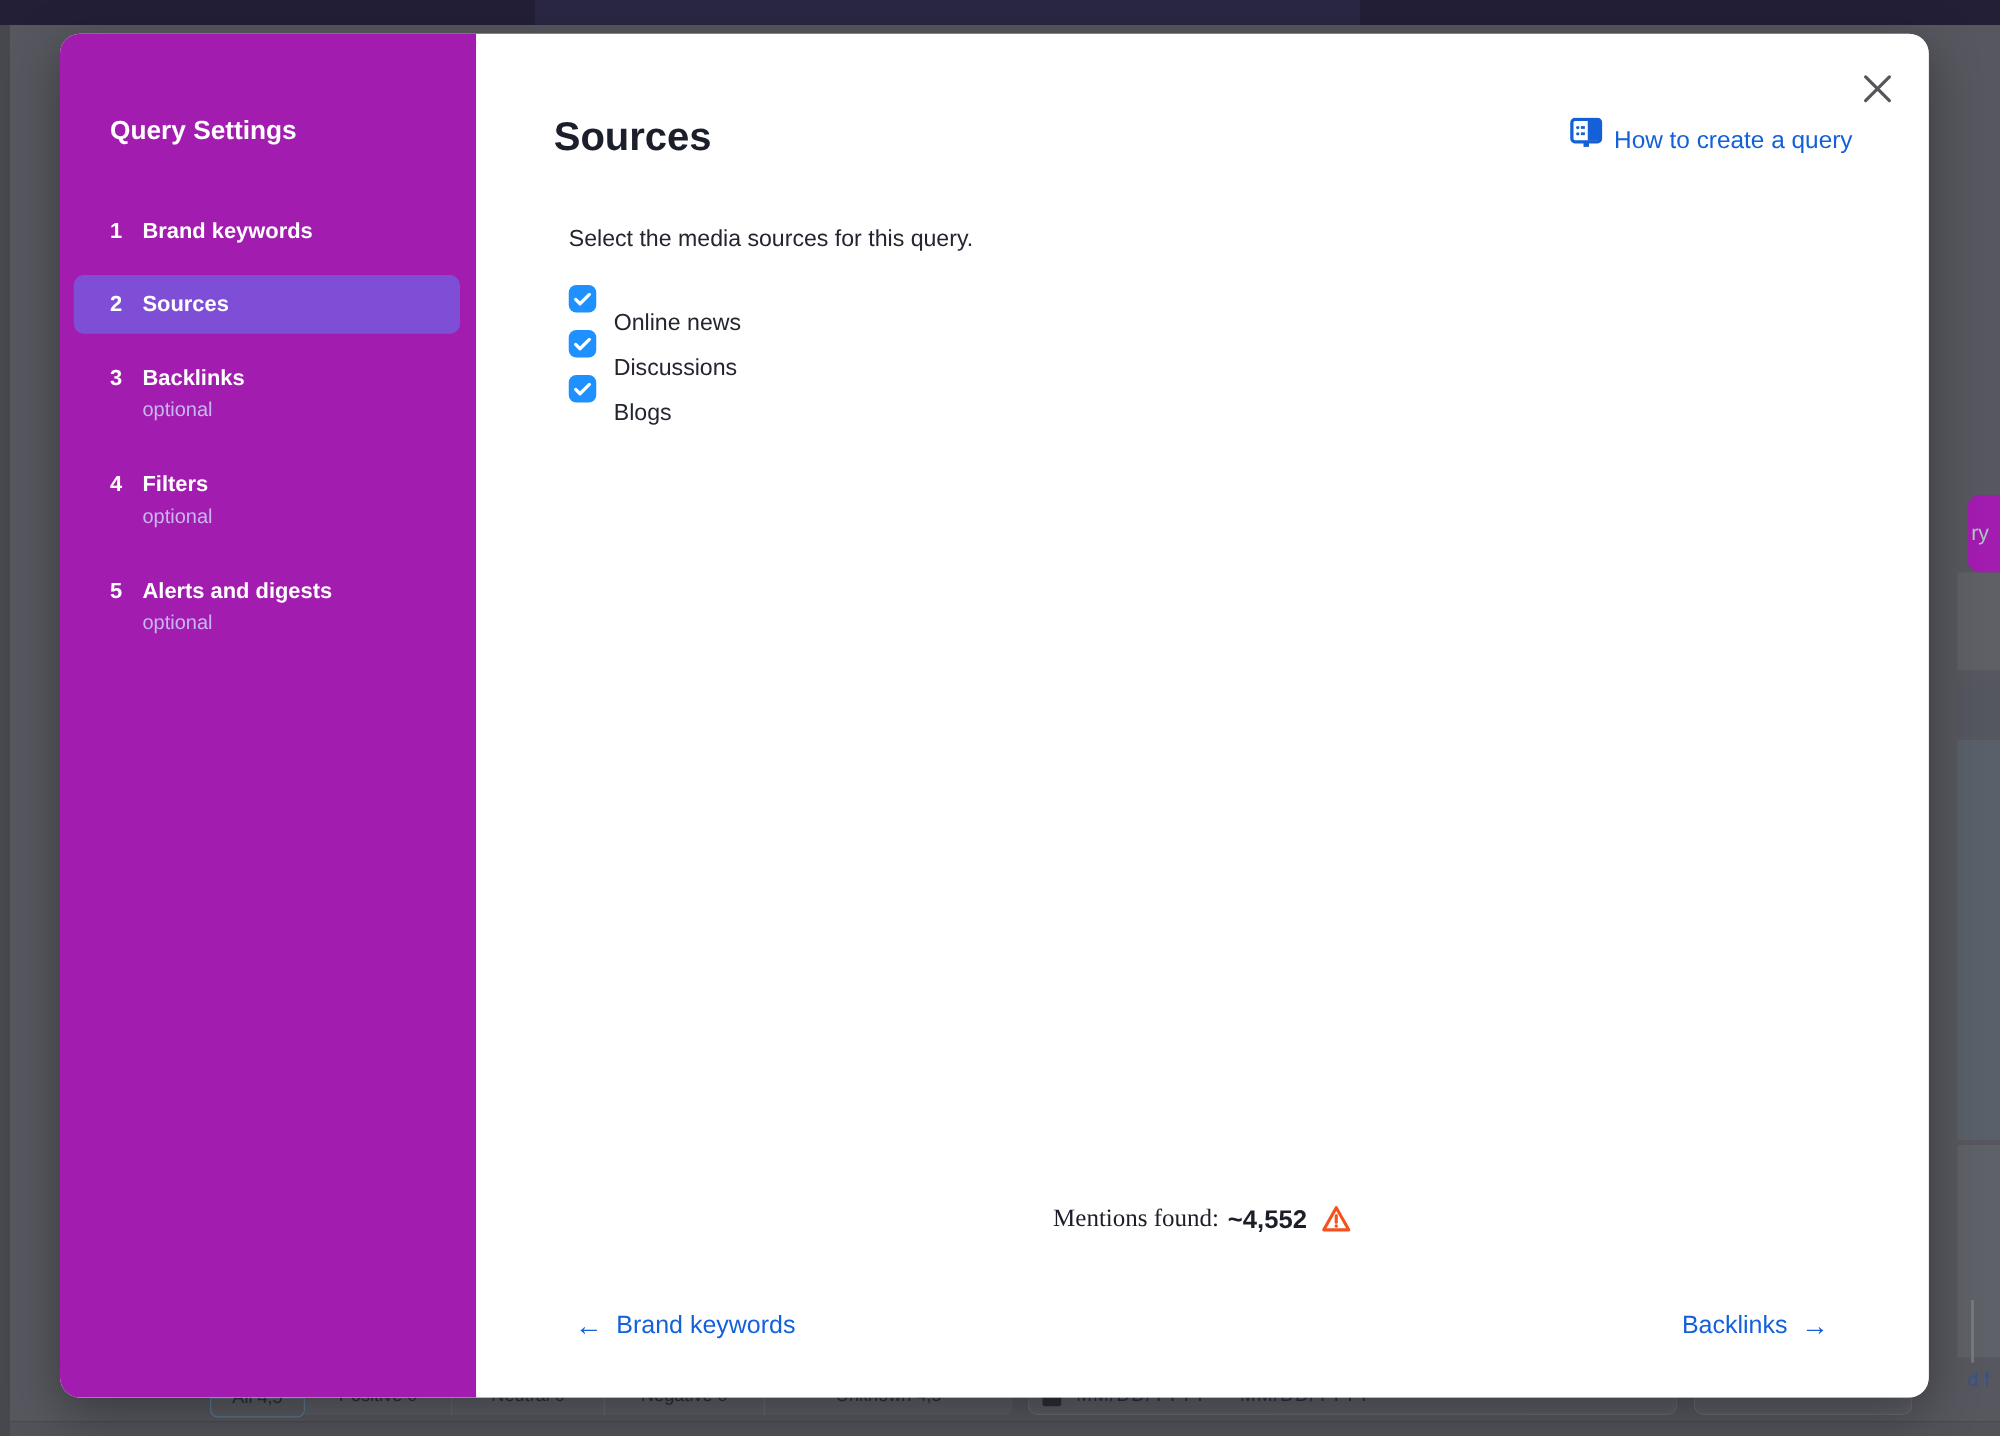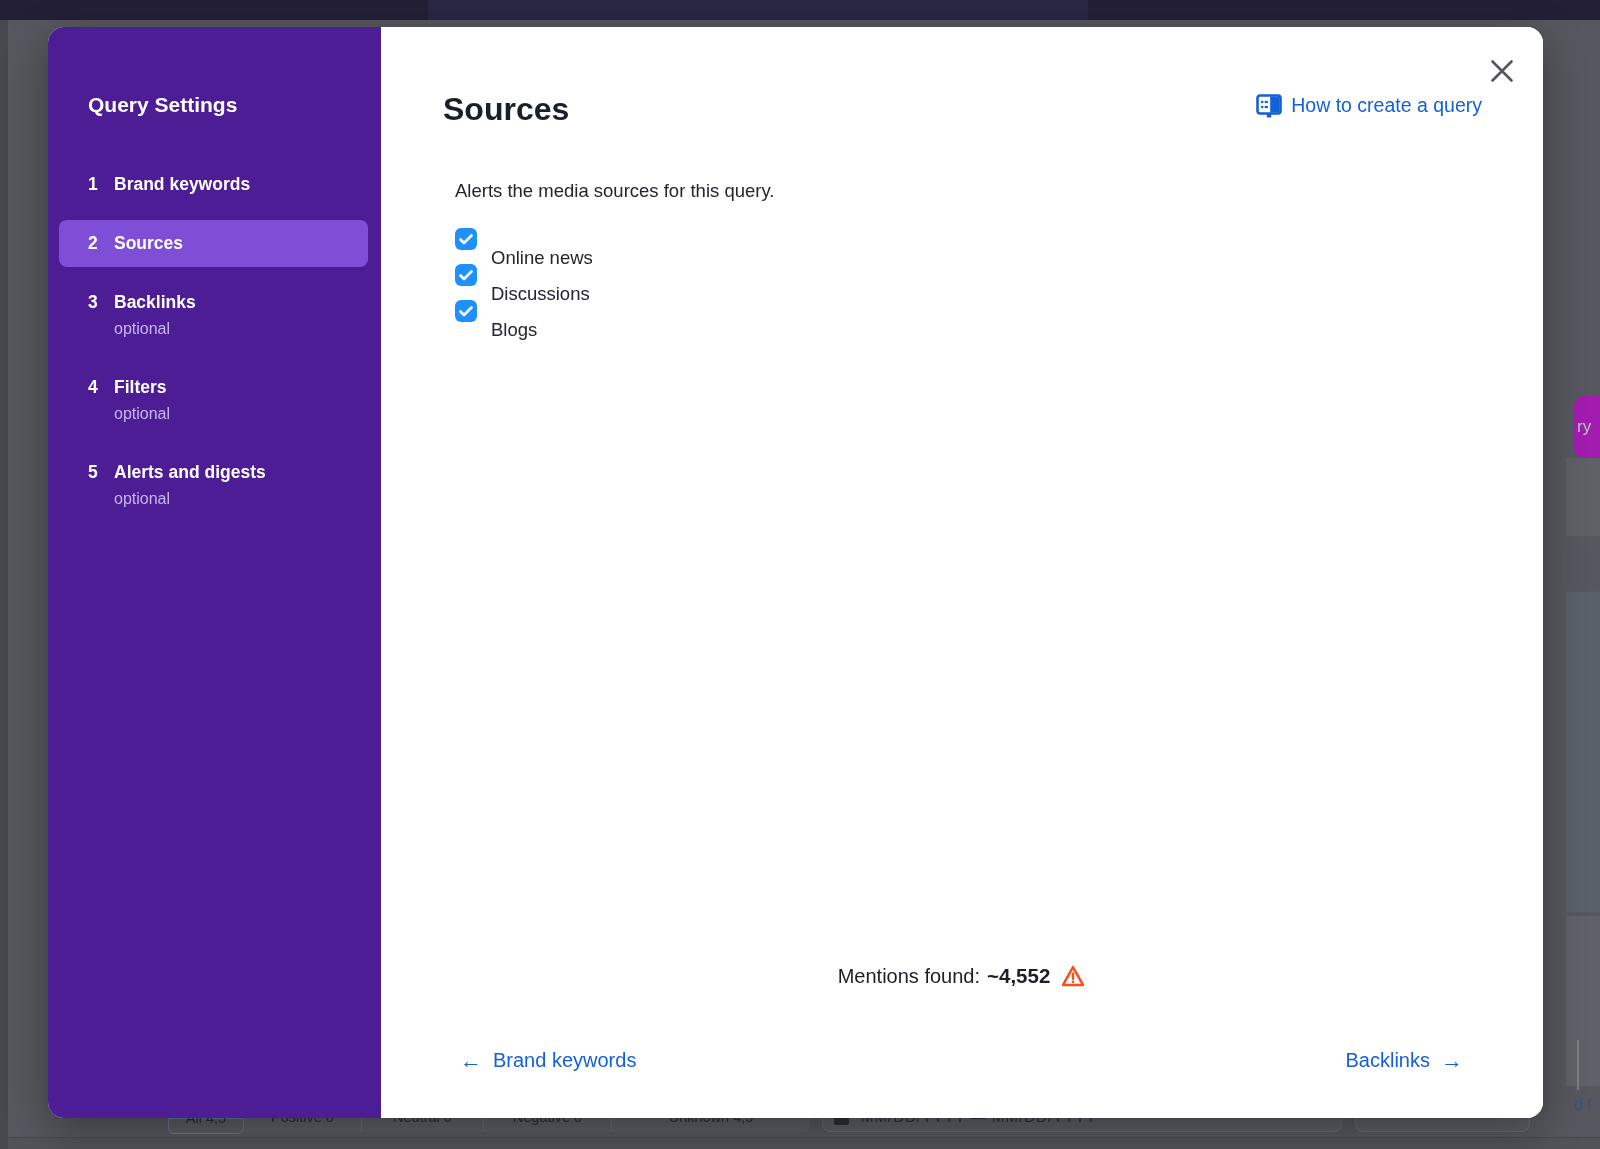--- a/index.html
+++ b/index.html
@@ -36,45 +36,45 @@
   .bg-panel.c { left:1566px; top:592px; width:34px; height:320px; background:#5a6069; }
   .bg-panel.d { left:1566px; top:916px; width:34px; height:170px; background:#5f6168; }
   .bg-vline { position:absolute; left:1577px; top:1040px; width:2px; height:50px; background:#7b7d83; z-index:1; }
 
   .bg-link-frag { position:absolute; left:1574px; top:1096px; font-size:16px; font-weight:400; color:#35528c; z-index:1;text-align:right; }
 
   
   .modal { position:absolute; left:48px; top:27px; width:1495px; height:1091px; border-radius:16px; overflow:hidden; display:flex; background:#fff; box-shadow:0 12px 40px rgba(0,0,0,0.35); z-index:10; }
 
   
-  .sidebar { width:333px; flex:0 0 333px; background:#4c1d95; color:#fff; padding:0 13px 16px 11px; }
+  .sidebar { width:333px; flex:0 0 333px; background:#a21caf; color:#fff; padding:0 13px 16px 11px; }
   .sidebar-title { margin:65px 0 0 29px; font-size:21px; font-weight:700; line-height:25px; color:#ffffff; }
   .nav { margin-top:44px; }
   .nav-item { display:flex; padding:13px 0 13px 29px; border-radius:8px; cursor:pointer; }
   .nav-item + .nav-item { margin-top:12px; }
   .nav-item.active { background:#7f4ed6; }
   .nav-num { width:26px; flex:0 0 26px; font-size:17.5px; font-weight:700; line-height:21px; }
   .nav-label { font-size:17.5px; font-weight:700; line-height:21px; }
   .nav-optional { margin-top:6px; font-size:16px; font-weight:400; line-height:20px; color:#c7b6ef; }
 
   
   .content { position:relative; flex:1; background:#ffffff; }
   .close-btn { position:absolute; top:30px; right:27px; width:28px; height:28px; cursor:pointer; }
   .content-header { display:flex; justify-content:space-between; align-items:flex-start; margin:0 61px 0 62px; padding-top:63px; }
   .page-title { font-size:32px; font-weight:700; color:#1b1e2b; line-height:38px; }
-  .help-link { display:flex; align-items:flex-start; gap:9px; margin-top:4px; color:#1460d9; font-size:19.5px; cursor:pointer; text-decoration:none;padding-left:35px; }
+  .help-link { display:flex; align-items:flex-end; gap:9px; margin-top:4px; color:#1460d9; font-size:19.5px; cursor:pointer; text-decoration:none;padding-left:35px; }
 
   .description { margin:52px 0 0 74px; font-size:18.5px; color:#23252f; line-height:22px; }
   .check-list { margin:26px 0 0 74px; }
   .check-row { display:flex; align-items:center; gap:14px; height:22px; margin-bottom:14px; cursor:pointer; }
   .checkbox { width:22px; height:22px; flex:0 0 22px; border-radius:6px; background:#1e90ff; display:flex; align-items:center; justify-content:center; }
   .check-label { font-size:18.5px; color:#23252f;margin-top:38px; }
 
   .mentions { position:absolute; left:0; right:0; bottom:128px; display:flex; justify-content:center; align-items:center; gap:7px; }
-  .mentions-label { font-size:20px; color:#1c1e28; }
+  .mentions-label { font-size:20px; color:#1c1e28;font-family:Liberation Serif, serif; }
   .mentions-value { font-size:20.5px; font-weight:700; color:#1c1e28; }
   .mentions-warning { position:relative; top:2px; margin-left:3px; }
 
   .footer-nav { position:absolute; left:79px; right:80px; bottom:46px; display:flex; justify-content:space-between; align-items:center; }
   .nav-link { display:flex; align-items:center; gap:11px; color:#1460d9; font-size:20px; font-weight:500; cursor:pointer; text-decoration:none; }
   .nav-arrow { font-size:22px; line-height:20px; }
 </style>
 </head>
 <body>
 
@@ -188,21 +188,21 @@
               <rect x="8.7" y="6.9" width="3.2" height="2.2" fill="#1460d9"></rect>
               <circle cx="6.2" cy="13" r="1.3" fill="#1460d9"></circle>
               <rect x="8.7" y="11.9" width="3.2" height="2.2" fill="#1460d9"></rect>
               <rect x="10.8" y="19.5" width="4.4" height="4" fill="#1460d9"></rect>
             </svg>
           </span>
           <span>How to create a query</span>
         </a>
       </div>
 
-      <div class="description">Alerts the media sources for this query.</div>
+      <div class="description">Select the media sources for this query.</div>
 
       <div class="check-list">
         <div class="check-row">
           <span class="checkbox">
             <svg width="14" height="11" viewBox="0 0 14 11">
                 <path d="M1.5 5.5 L5 9 L12.5 1.5" stroke="#ffffff" stroke-width="2.6" fill="none" stroke-linecap="round" stroke-linejoin="round"></path>
               </svg>
           </span>
           <span class="check-label">Online news</span>
         </div>

